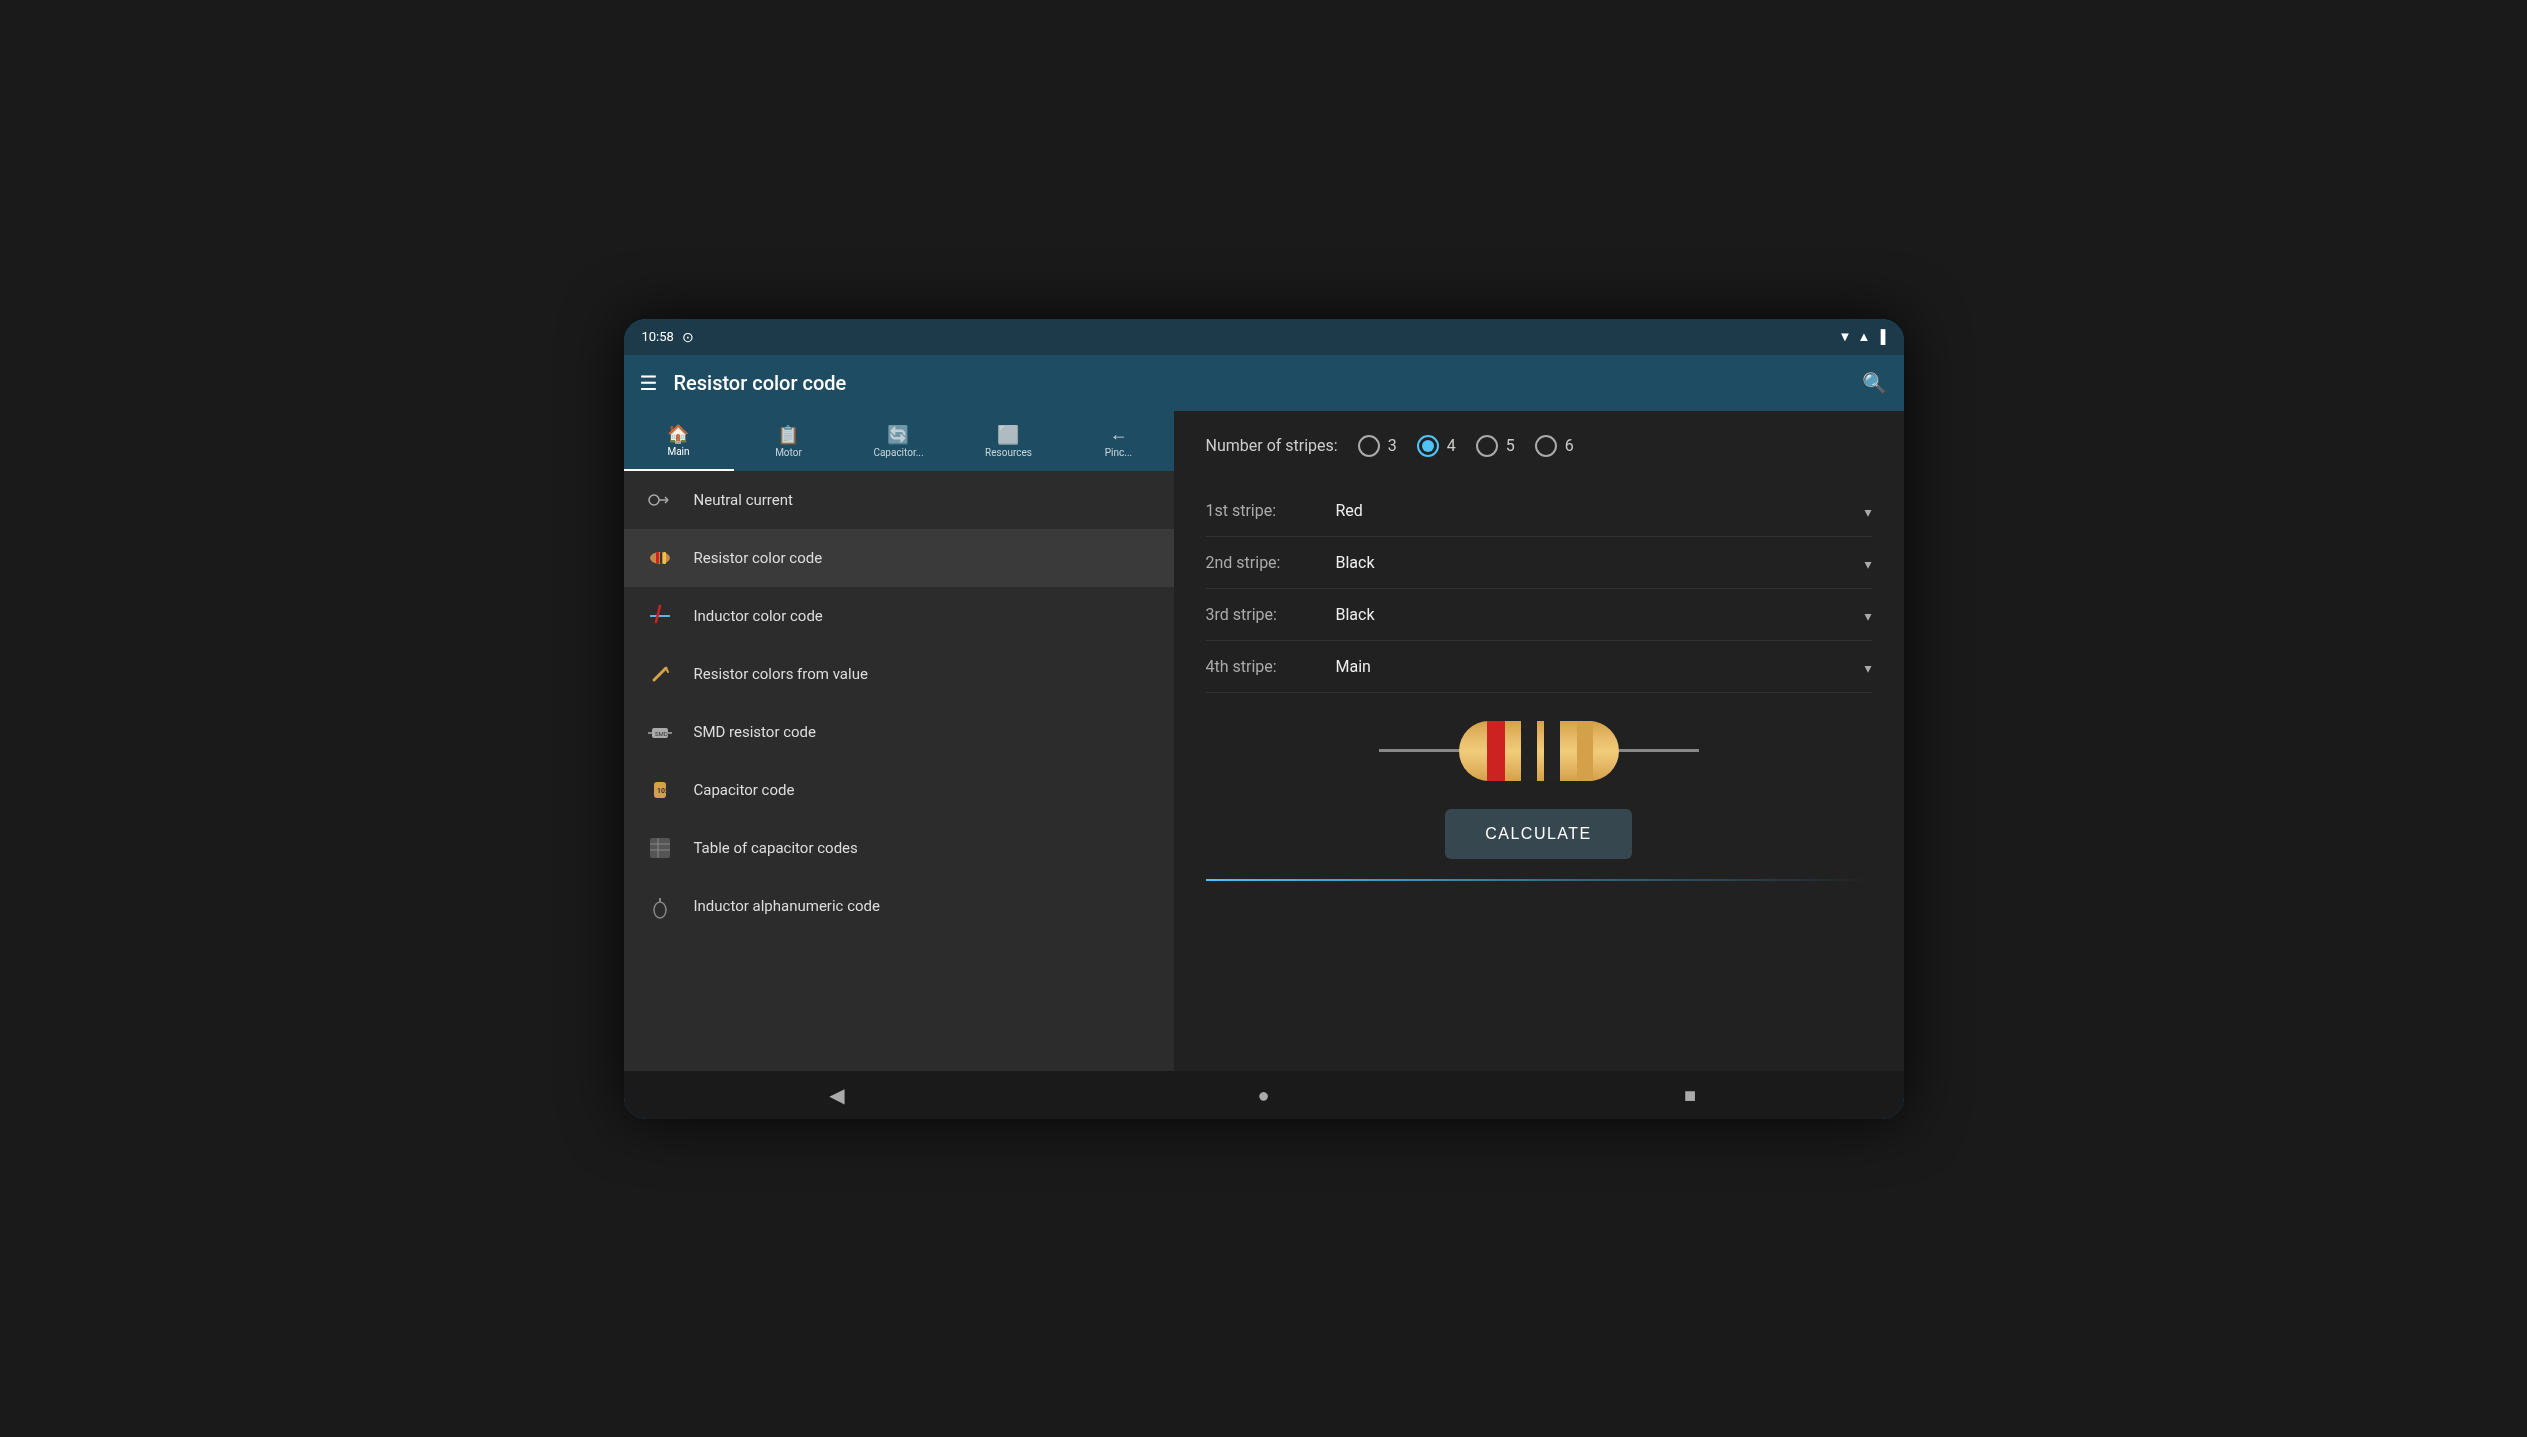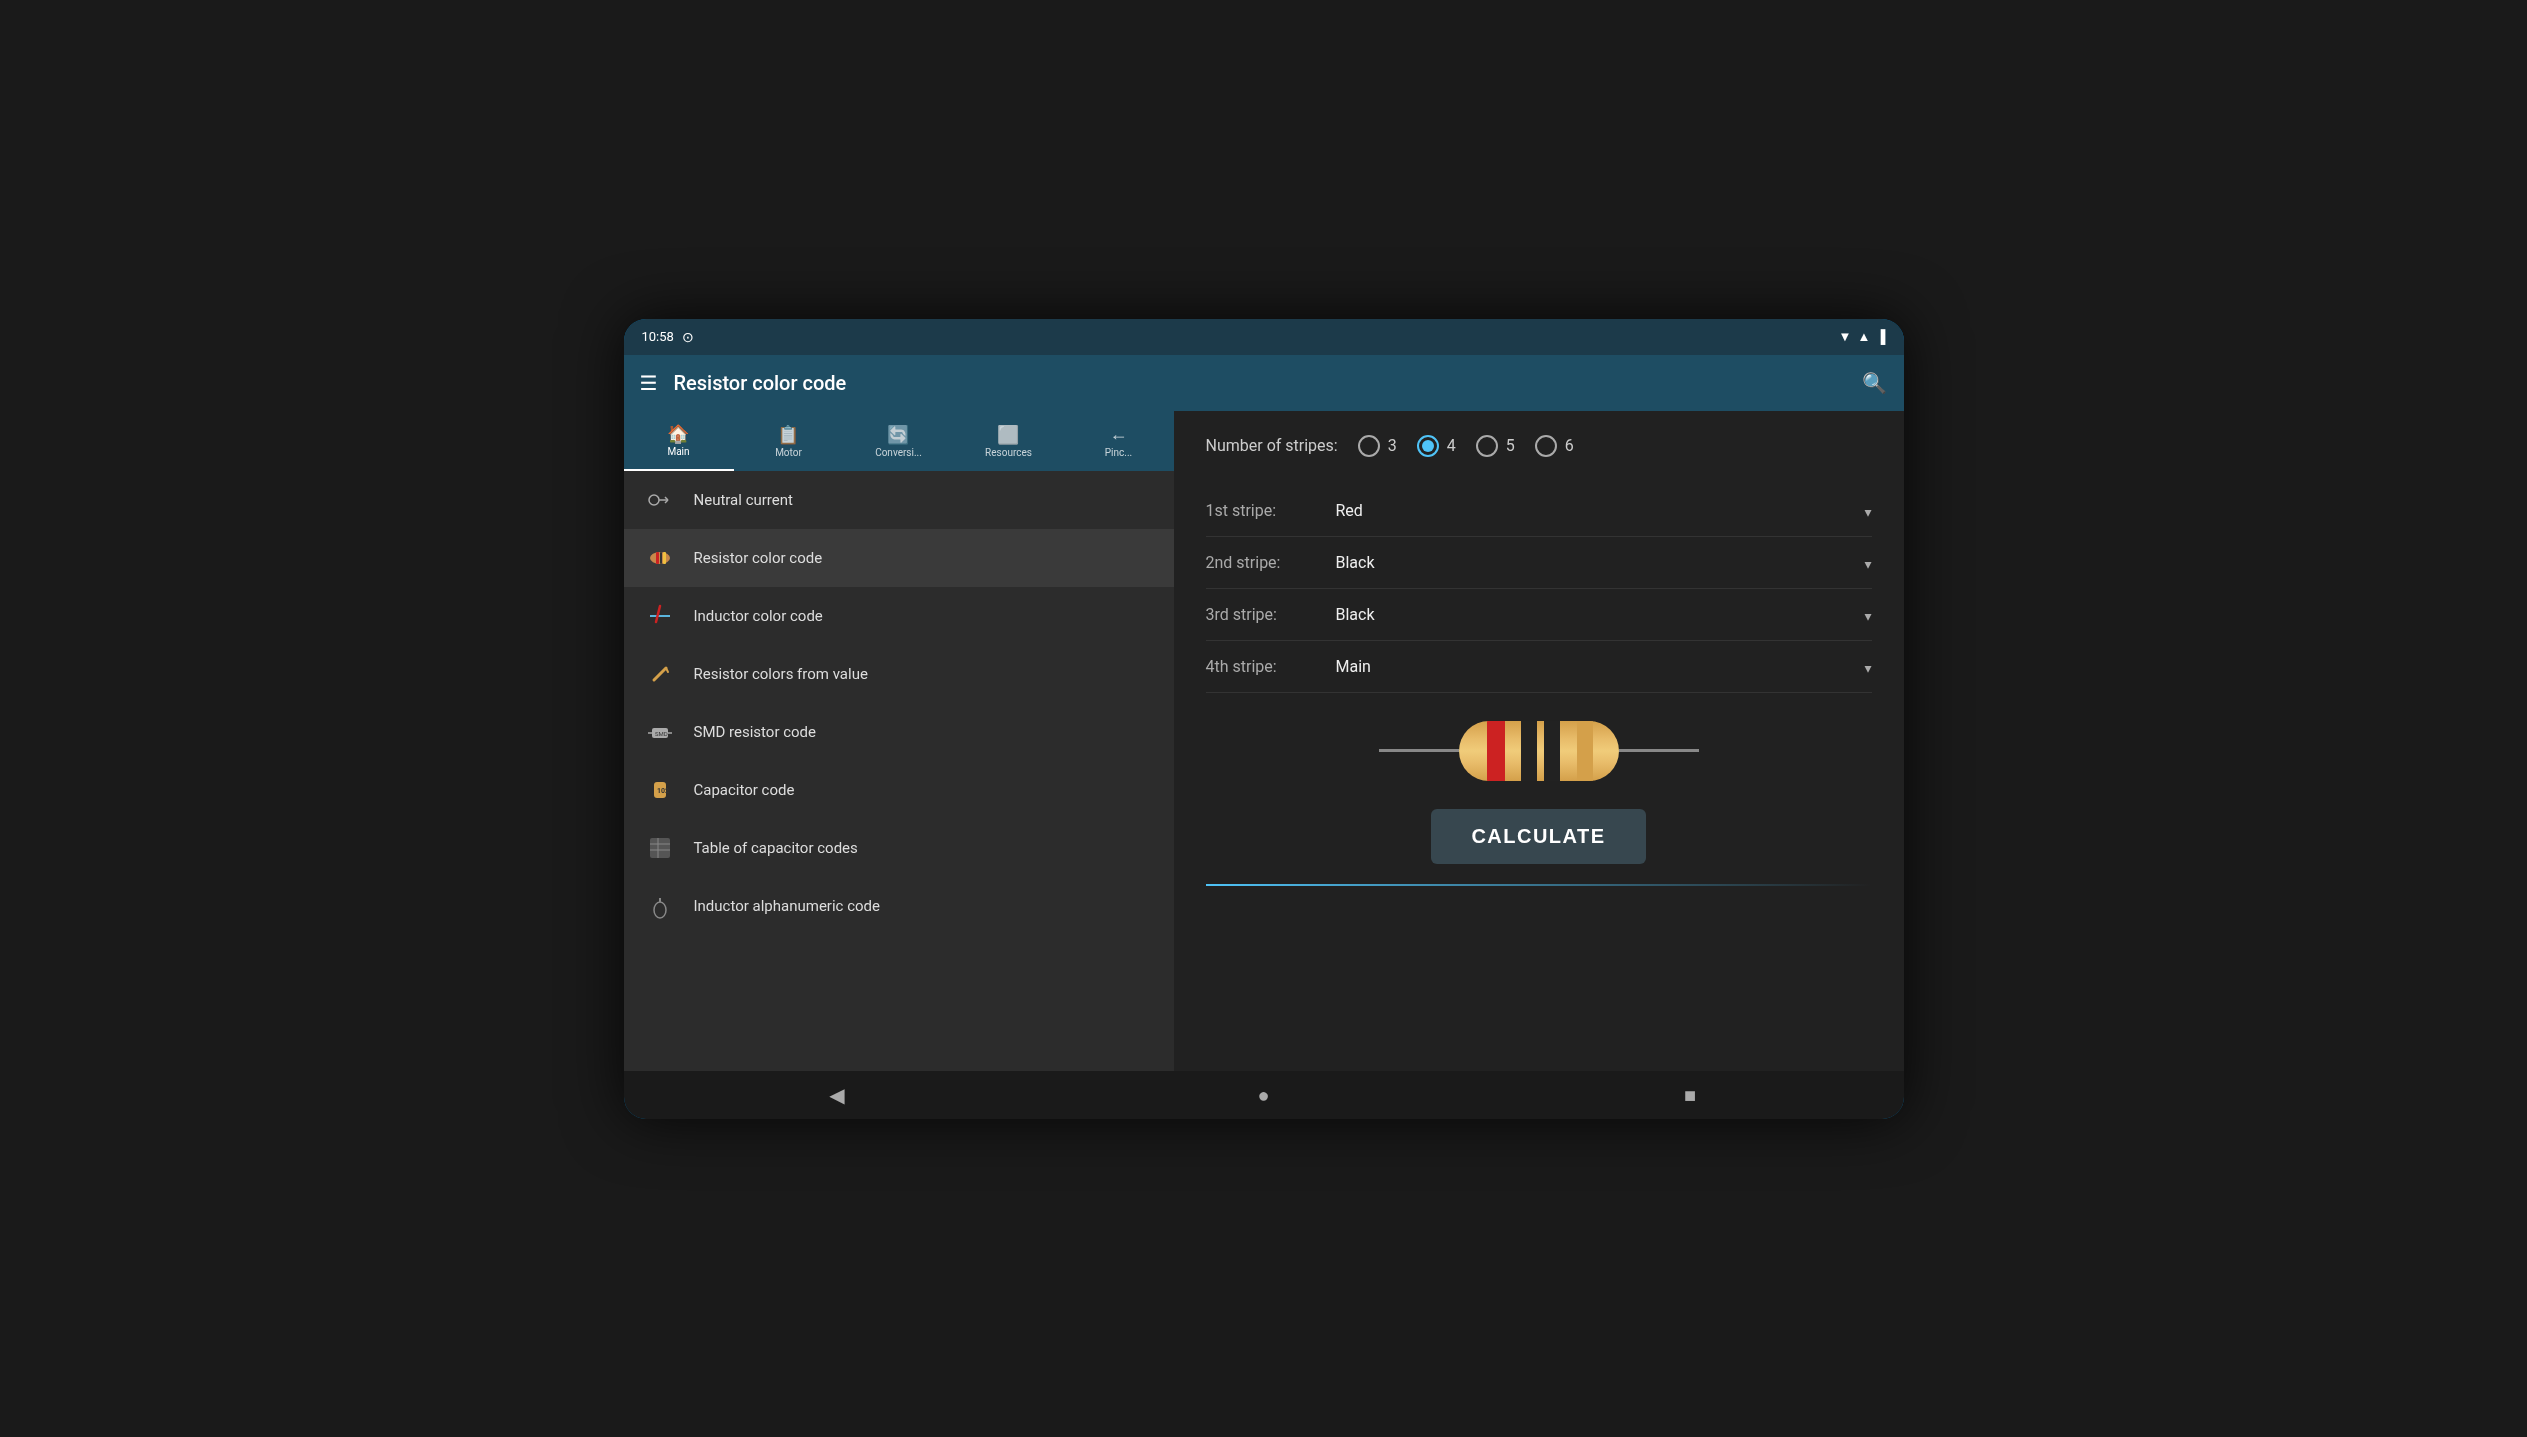--- a/index.html
+++ b/index.html
@@ -232,22 +232,22 @@
       position: absolute;
       height: 100%;
       top: 0;
     }
     
     .calculate-btn {
       background: #37474f;
       color: white;
       border: none;
       padding: 16px 40px;
-      font-size: 20px;
-      font-weight: 700;
+      font-size: 16px;
+      font-weight: 400;
       letter-spacing: 1.5px;
       border-radius: 6px;
       cursor: pointer;
       display: block;
       margin: 0 auto 20px auto;
     }
     
     .bottom-divider {
       height: 2px;
       background: linear-gradient(to right, #4fc3f7, transparent);
@@ -288,21 +288,21 @@
         <div class="tab-item active">
           <span class="tab-icon">🏠</span>
           <span>Main</span>
         </div>
         <div class="tab-item">
           <span class="tab-icon">📋</span>
           <span>Motor</span>
         </div>
         <div class="tab-item">
           <span class="tab-icon">🔄</span>
-          <span>Conversi...</span>
+          <span>Capacitor...</span>
         </div>
         <div class="tab-item">
           <span class="tab-icon">⬜</span>
           <span>Resources</span>
         </div>
         <div class="tab-item">
           <span class="tab-icon">←</span>
           <span>Pinc...</span>
         </div>
       </div>

